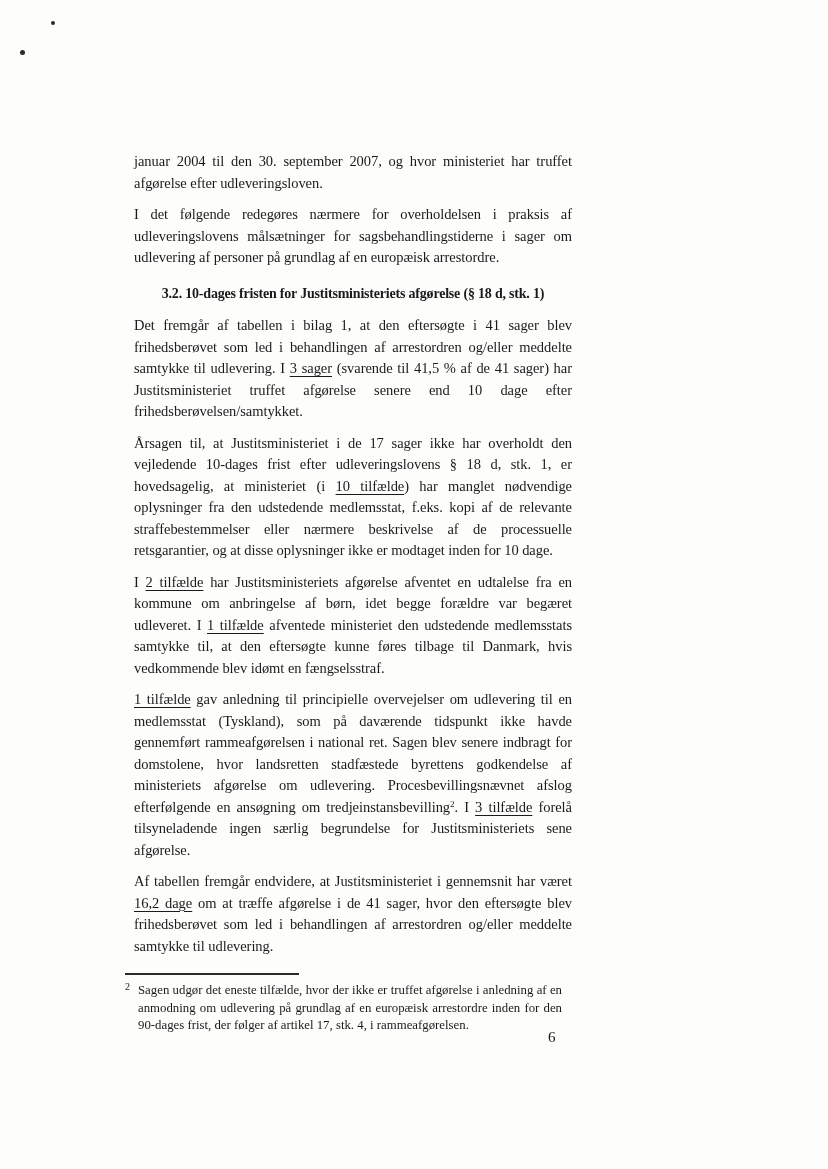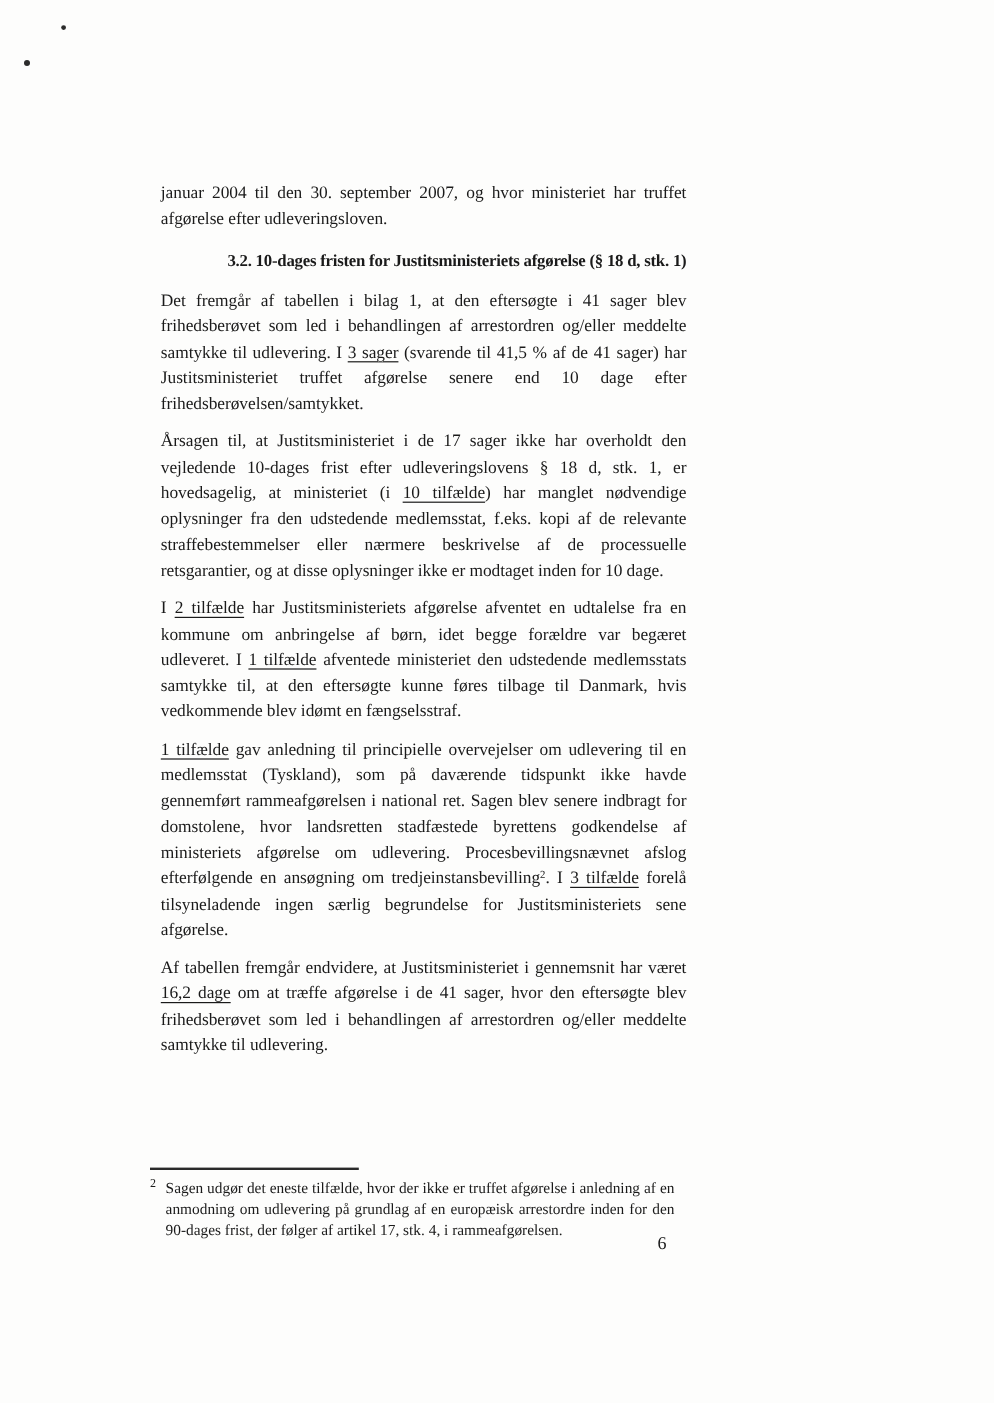--- a/index.html
+++ b/index.html
@@ -35,21 +35,21 @@
     text-align: justify;
   }
   .para {
     margin: 0 0 10px 0;
   }
   .heading {
     font-weight: bold;
     font-size: 14px;
     letter-spacing: -0.2px;
     white-space: nowrap;
-    text-align: right;
+    text-align: center;
     margin: 14px 0 11px 0;
   }
   .u {
     text-decoration: underline;
     text-decoration-thickness: 1.4px;
     text-underline-offset: 2.5px;
   }
   sup.run-sup {
     font-size: 0.62em;
     vertical-align: baseline;
@@ -93,20 +93,21 @@
 </head>
 <body>
 
 <div class="page">
 
   <div class="scan-dot d1"></div>
   <div class="scan-dot d2"></div>
 
   <div class="content">
     <div class="para"><span>januar 2004 til den 30. september 2007, og hvor ministeriet har truffet afgørelse efter udleveringsloven.</span></div>
+    <div class="para"><span>I det følgende redegøres nærmere for overholdelsen i praksis af udleveringslovens målsætninger for sagsbehandlingstiderne i sager om udlevering af personer på grundlag af en europæisk arrestordre.</span></div>
     <div class="heading"><span>3.2. 10-dages fristen for Justitsministeriets afgørelse (§ 18 d, stk. 1)</span></div>
     <div class="para"><span>Det fremgår af tabellen i bilag 1, at den eftersøgte i 41 sager blev frihedsberøvet som led i behandlingen af arrestordren og/eller meddelte samtykke til udlevering. I </span><span class="u">3 sager</span><span> (svarende til 41,5 % af de 41 sager) har Justitsministeriet truffet afgørelse senere end 10 dage efter frihedsberøvelsen/samtykket.</span></div>
     <div class="para"><span>Årsagen til, at Justitsministeriet i de 17 sager ikke har overholdt den vejledende 10-dages frist efter udleveringslovens § 18 d, stk. 1, er hovedsagelig, at ministeriet (i </span><span class="u">10 tilfælde</span><span>) har manglet nødvendige oplysninger fra den udstedende medlemsstat, f.eks. kopi af de relevante straffebestemmelser eller nærmere beskrivelse af de processuelle retsgarantier, og at disse oplysninger ikke er modtaget inden for 10 dage.</span></div>
     <div class="para"><span>I </span><span class="u">2 tilfælde</span><span> har Justitsministeriets afgørelse afventet en udtalelse fra en kommune om anbringelse af børn, idet begge forældre var begæret udleveret. I </span><span class="u">1 tilfælde</span><span> afventede ministeriet den udstedende medlemsstats samtykke til, at den eftersøgte kunne føres tilbage til Danmark, hvis vedkommende blev idømt en fængselsstraf.</span></div>
     <div class="para"><span class="u">1 tilfælde</span><span> gav anledning til principielle overvejelser om udlevering til en medlemsstat (Tyskland), som på daværende tidspunkt ikke havde gennemført rammeafgørelsen i national ret. Sagen blev senere indbragt for domstolene, hvor landsretten stadfæstede byrettens godkendelse af ministeriets afgørelse om udlevering. Procesbevillingsnævnet afslog efterfølgende en ansøgning om tredjeinstansbevilling</span><sup class="run-sup">2</sup><span>. I </span><span class="u">3 tilfælde</span><span> forelå tilsyneladende ingen særlig begrundelse for Justitsministeriets sene afgørelse.</span></div>
     <div class="para"><span>Af tabellen fremgår endvidere, at Justitsministeriet i gennemsnit har været </span><span class="u">16,2 dage</span><span> om at træffe afgørelse i de 41 sager, hvor den eftersøgte blev frihedsberøvet som led i behandlingen af arrestordren og/eller meddelte samtykke til udlevering.</span></div>
   </div>
 
   <div class="footnote-rule"></div>
 

